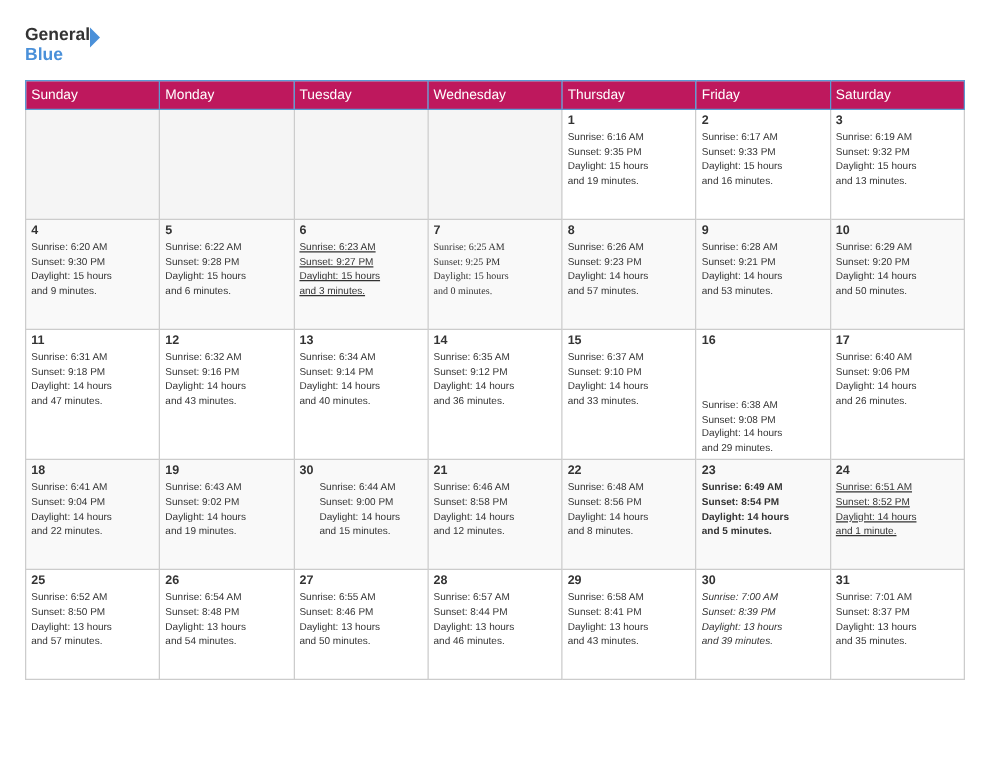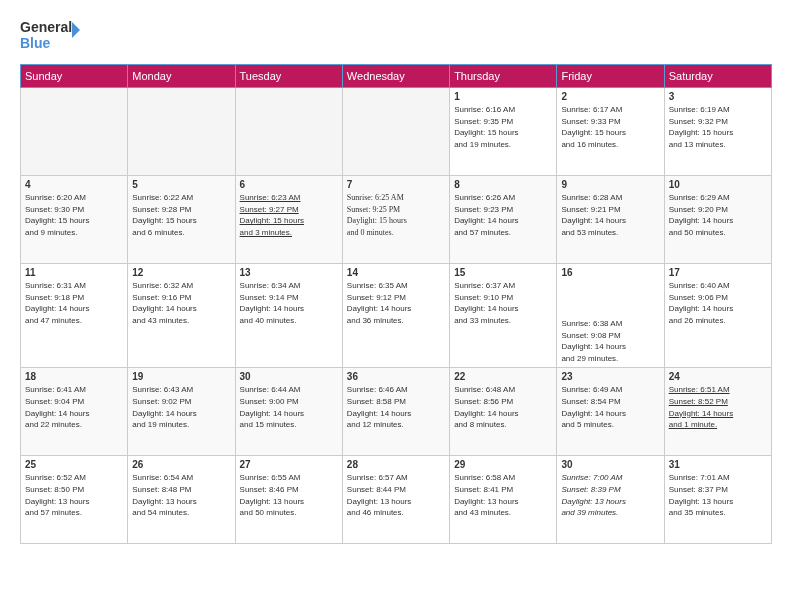--- a/index.html
+++ b/index.html
@@ -254,42 +254,42 @@
           </td>
           <td>
             <span class="day-num">19</span>
             <div class="day-info" style="white-space: pre-line;">Sunrise: 6:43 AM
 Sunset: 9:02 PM
 Daylight: 14 hours
 and 19 minutes.</div>
           </td>
           <td>
             <span class="day-num">30</span>
-            <div class="day-info" style="white-space: pre-line;">Sunrise: 6:44 AM
+            <div class="day-info" style="white-space: pre-line; margin-left: 16px;">Sunrise: 6:44 AM
 Sunset: 9:00 PM
 Daylight: 14 hours
 and 15 minutes.</div>
           </td>
           <td>
-            <span class="day-num">36</span>
+            <span class="day-num">21</span>
             <div class="day-info" style="white-space: pre-line;">Sunrise: 6:46 AM
 Sunset: 8:58 PM
 Daylight: 14 hours
 and 12 minutes.</div>
           </td>
           <td>
             <span class="day-num">22</span>
             <div class="day-info" style="white-space: pre-line;">Sunrise: 6:48 AM
 Sunset: 8:56 PM
 Daylight: 14 hours
 and 8 minutes.</div>
           </td>
           <td>
             <span class="day-num">23</span>
-            <div class="day-info" style="white-space: pre-line;">Sunrise: 6:49 AM
+            <div class="day-info" style="white-space: pre-line; font-weight: bold;">Sunrise: 6:49 AM
 Sunset: 8:54 PM
 Daylight: 14 hours
 and 5 minutes.</div>
           </td>
           <td>
             <span class="day-num">24</span>
             <div class="day-info" style="white-space: pre-line; text-decoration: underline;">Sunrise: 6:51 AM
 Sunset: 8:52 PM
 Daylight: 14 hours
 and 1 minute.</div>

